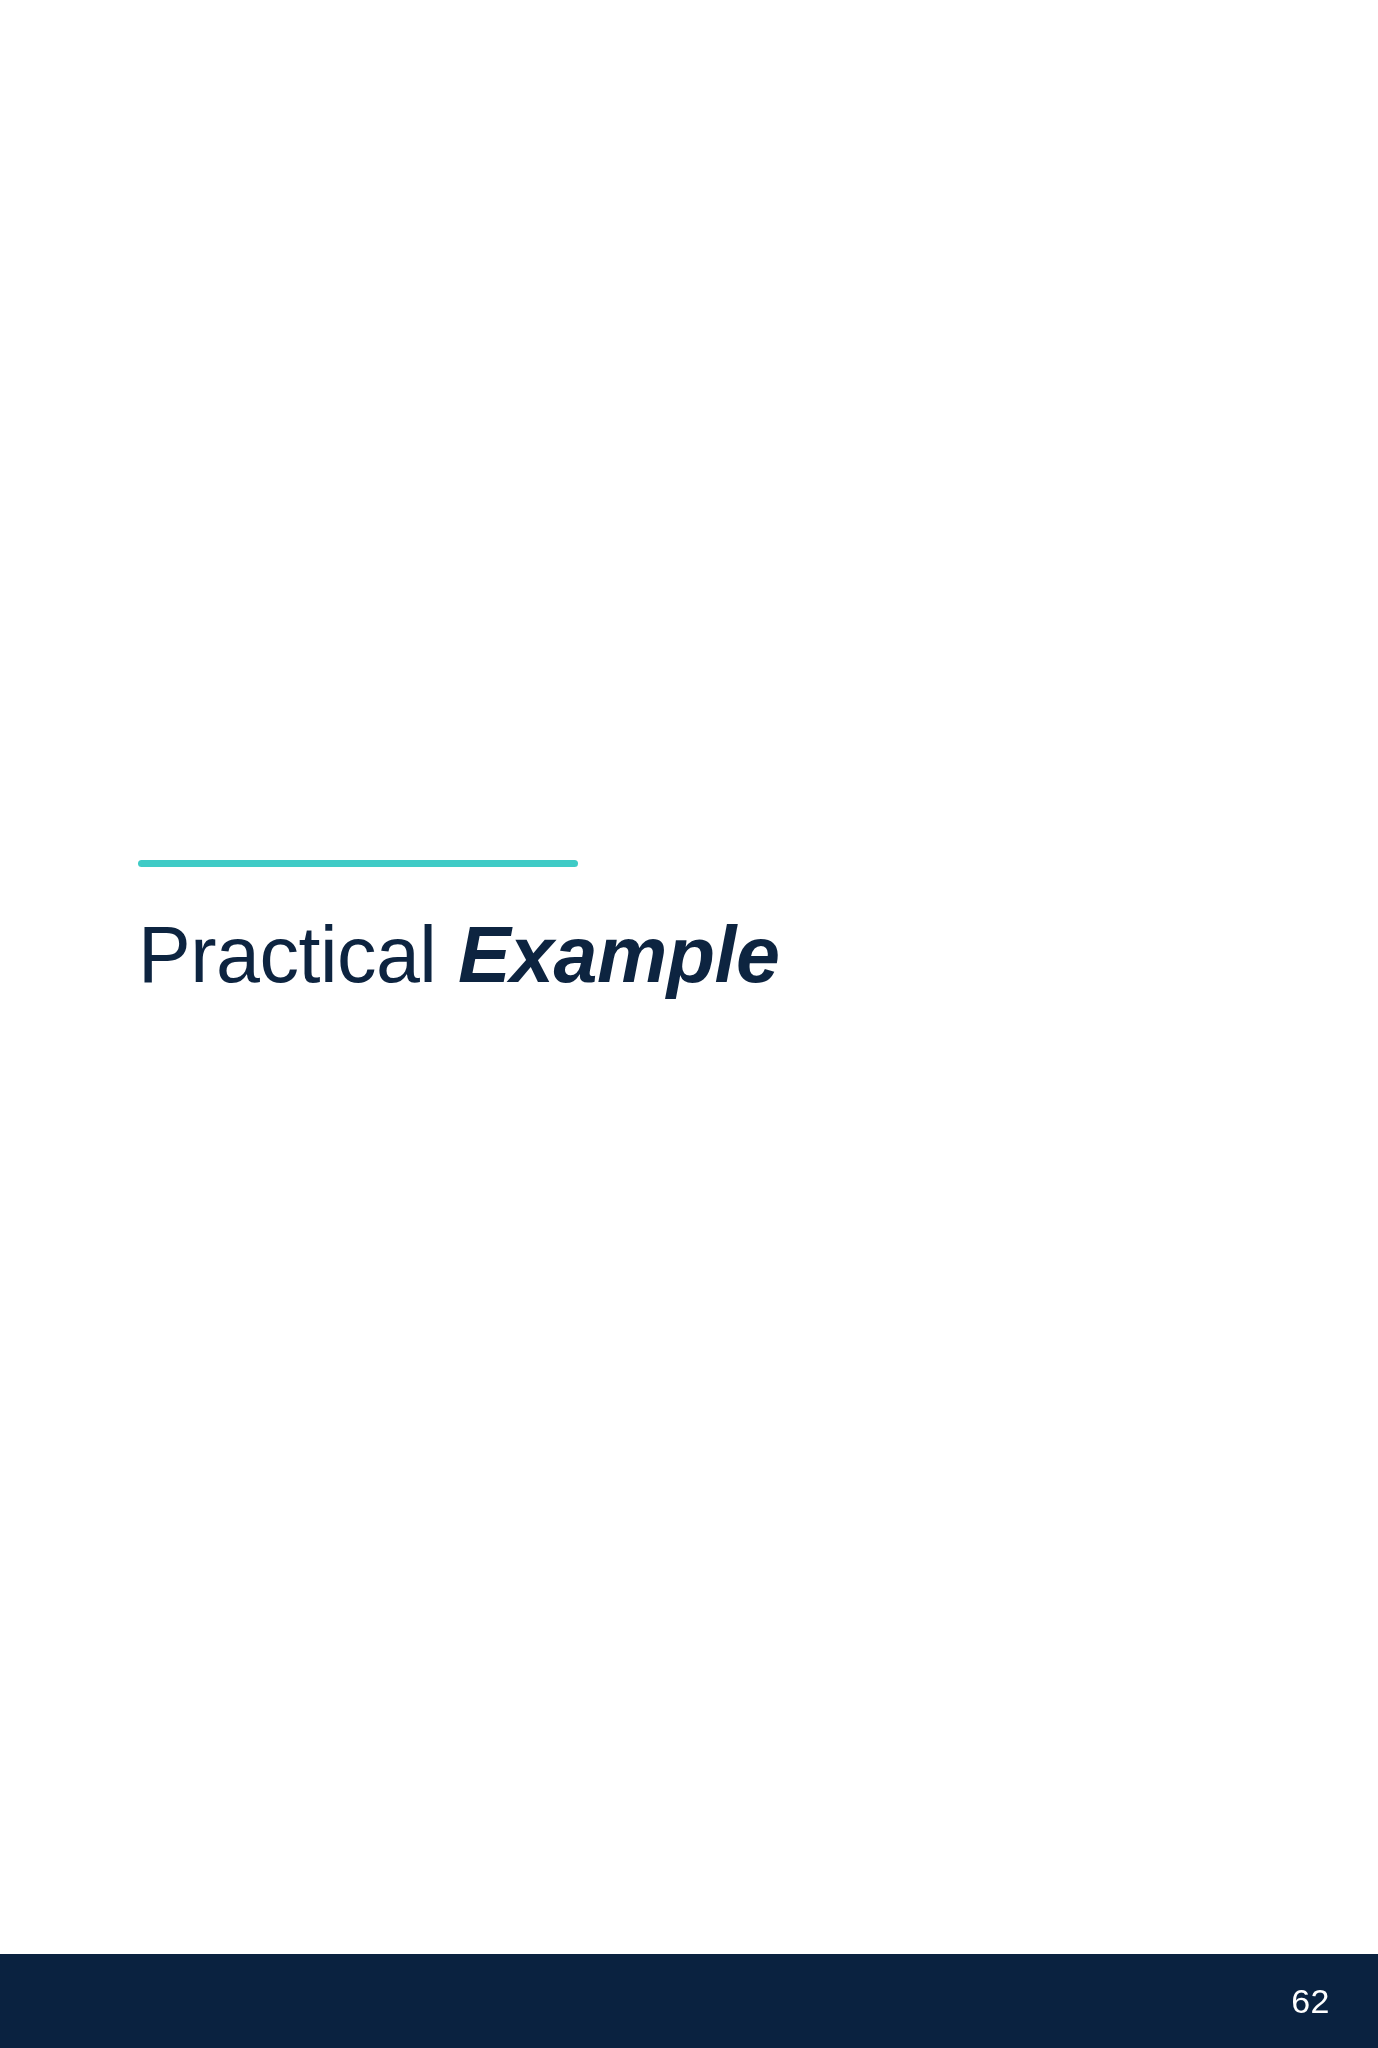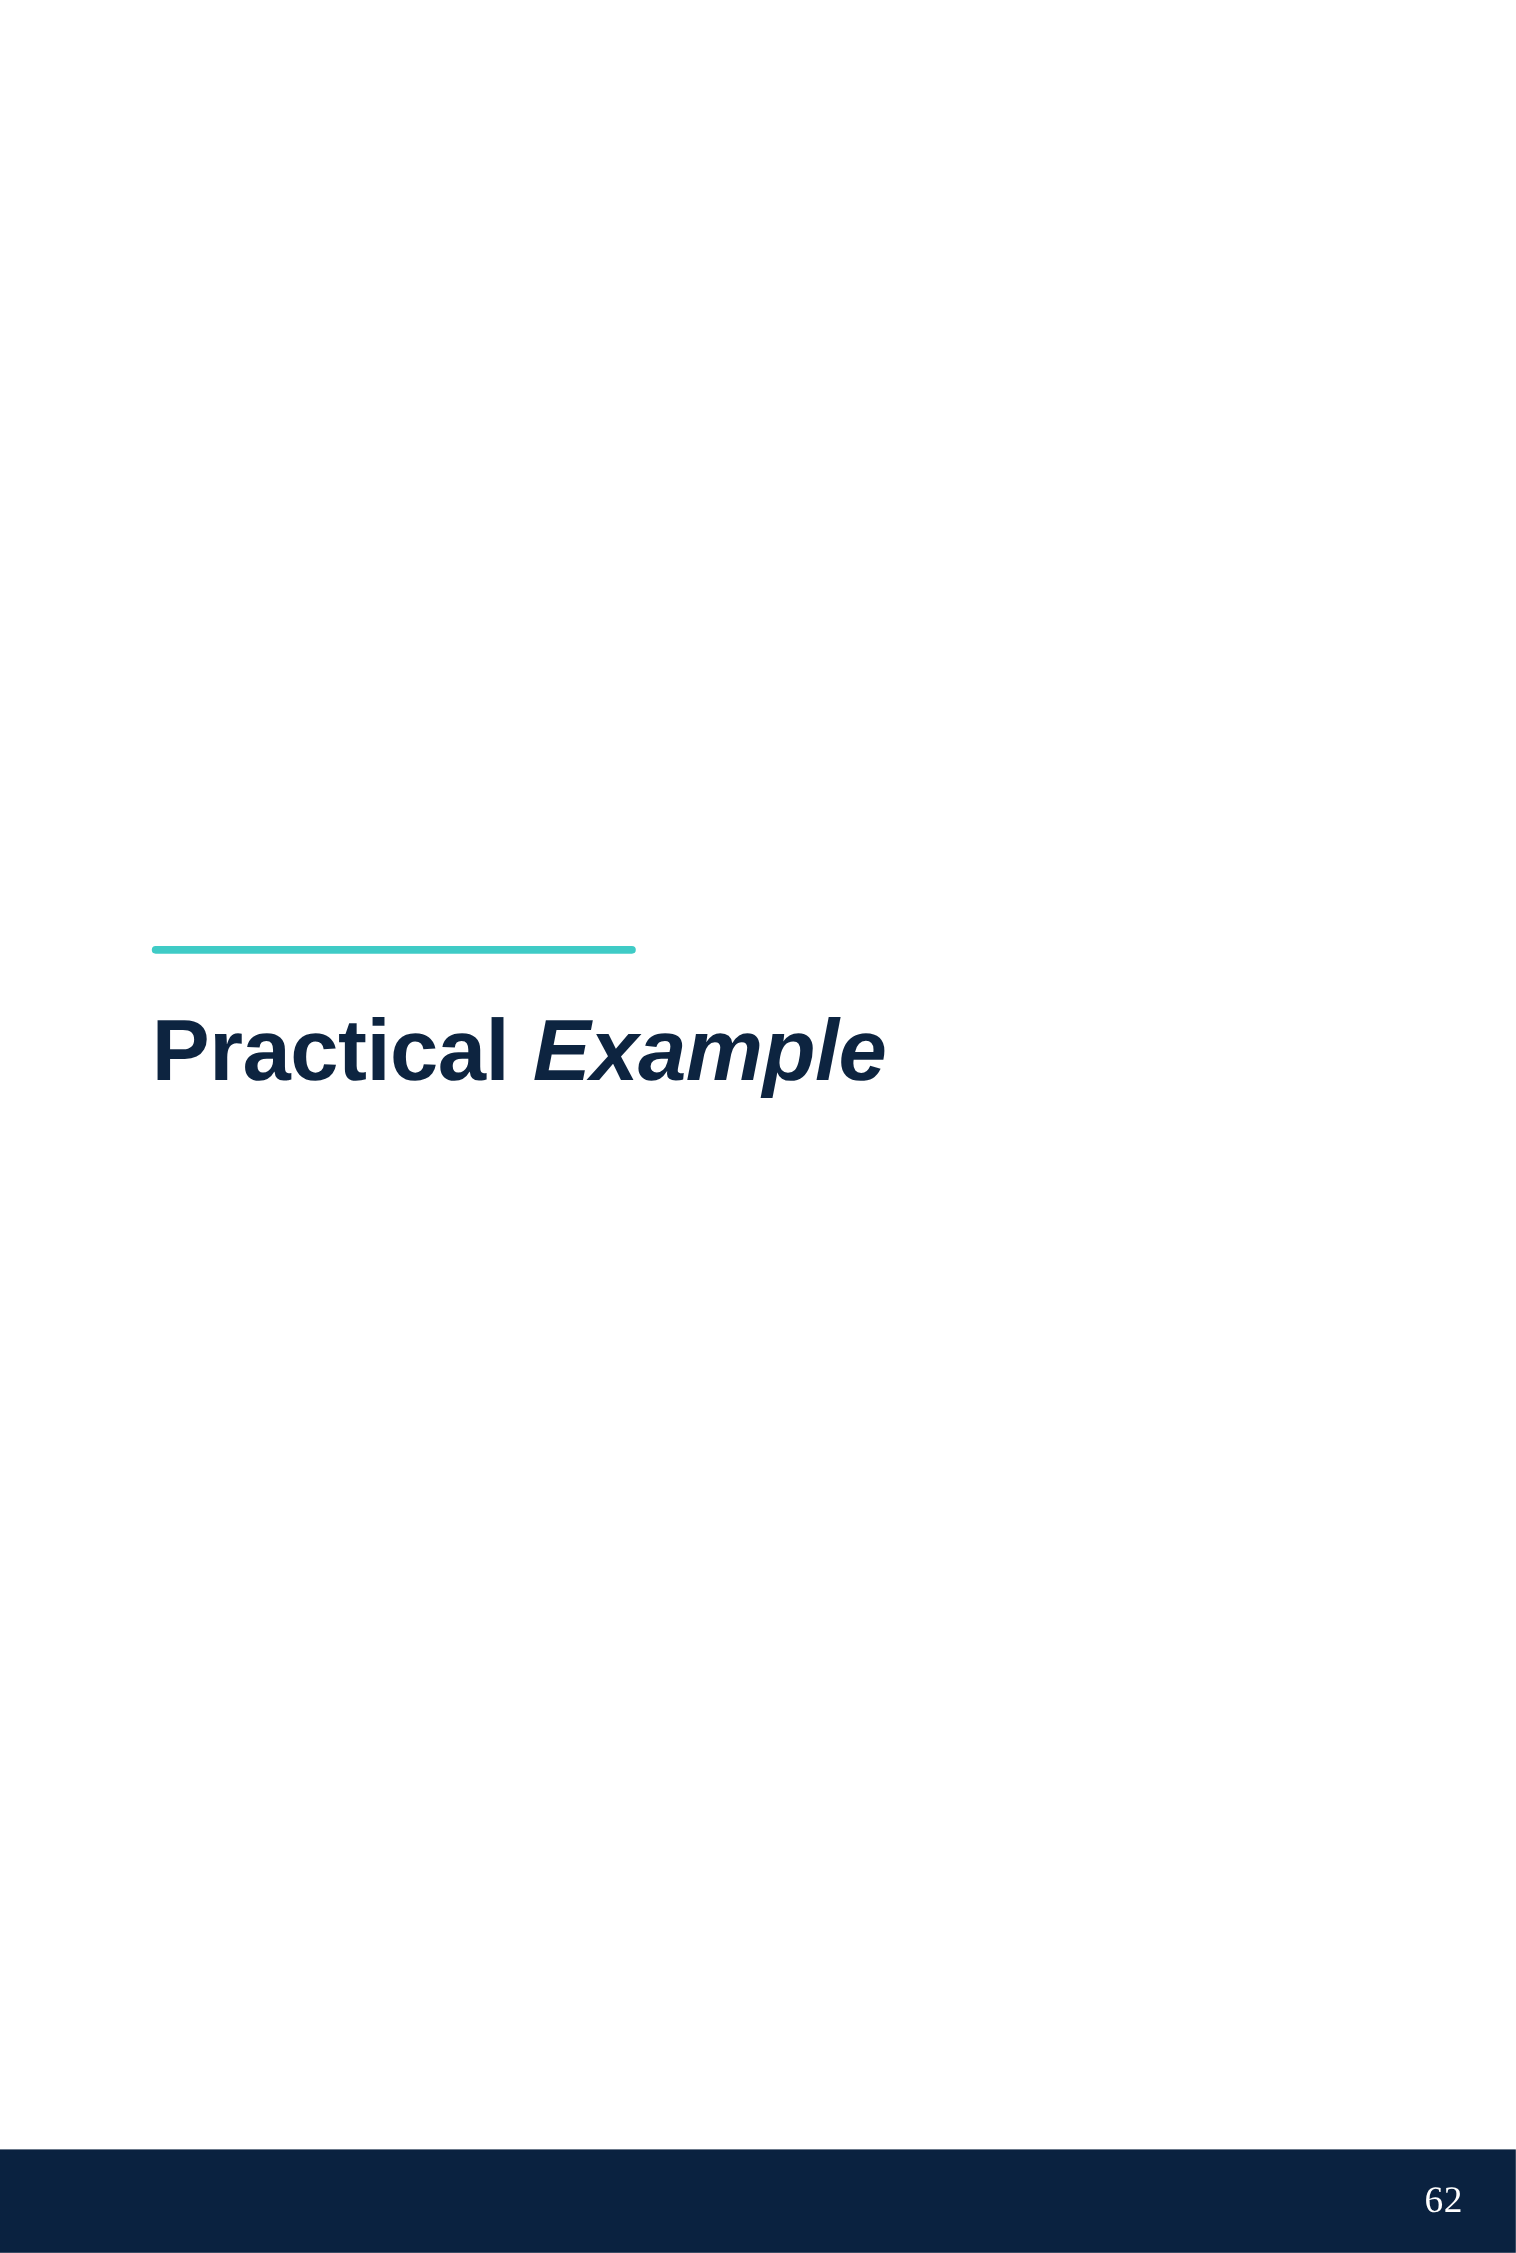--- a/index.html
+++ b/index.html
@@ -46,21 +46,21 @@
     font-family: "Liberation Sans", sans-serif;
     font-size: 79px;
     line-height: 1.0;
     letter-spacing: -0.5px;
     color: #0d2440;
     font-weight: 400;
     white-space: nowrap;
   }
 
   .slide-title .title-regular {
-    font-weight: 700;
+    font-weight: 400;
     margin-top: 12px;
   }
 
   .slide-title .title-bold {
     font-weight: 700;
     font-style: italic;
   }
 
   
   .footer-bar {
@@ -71,21 +71,21 @@
     height: 94px;
     background: #0a2240;
   }
 
   .page-number {
     position: absolute;
     right: 48px;
     top: 50%;
     transform: translateY(-50%);
     color: #ffffff;
-    font-family: Liberation Serif, serif;
+    font-family: Liberation Sans, sans-serif;
     font-size: 34px;
     font-weight: 400;
     line-height: 1;
     letter-spacing: 0.5px;
   }
 </style>
 </head>
 <body>
 
 <div class="slide">

